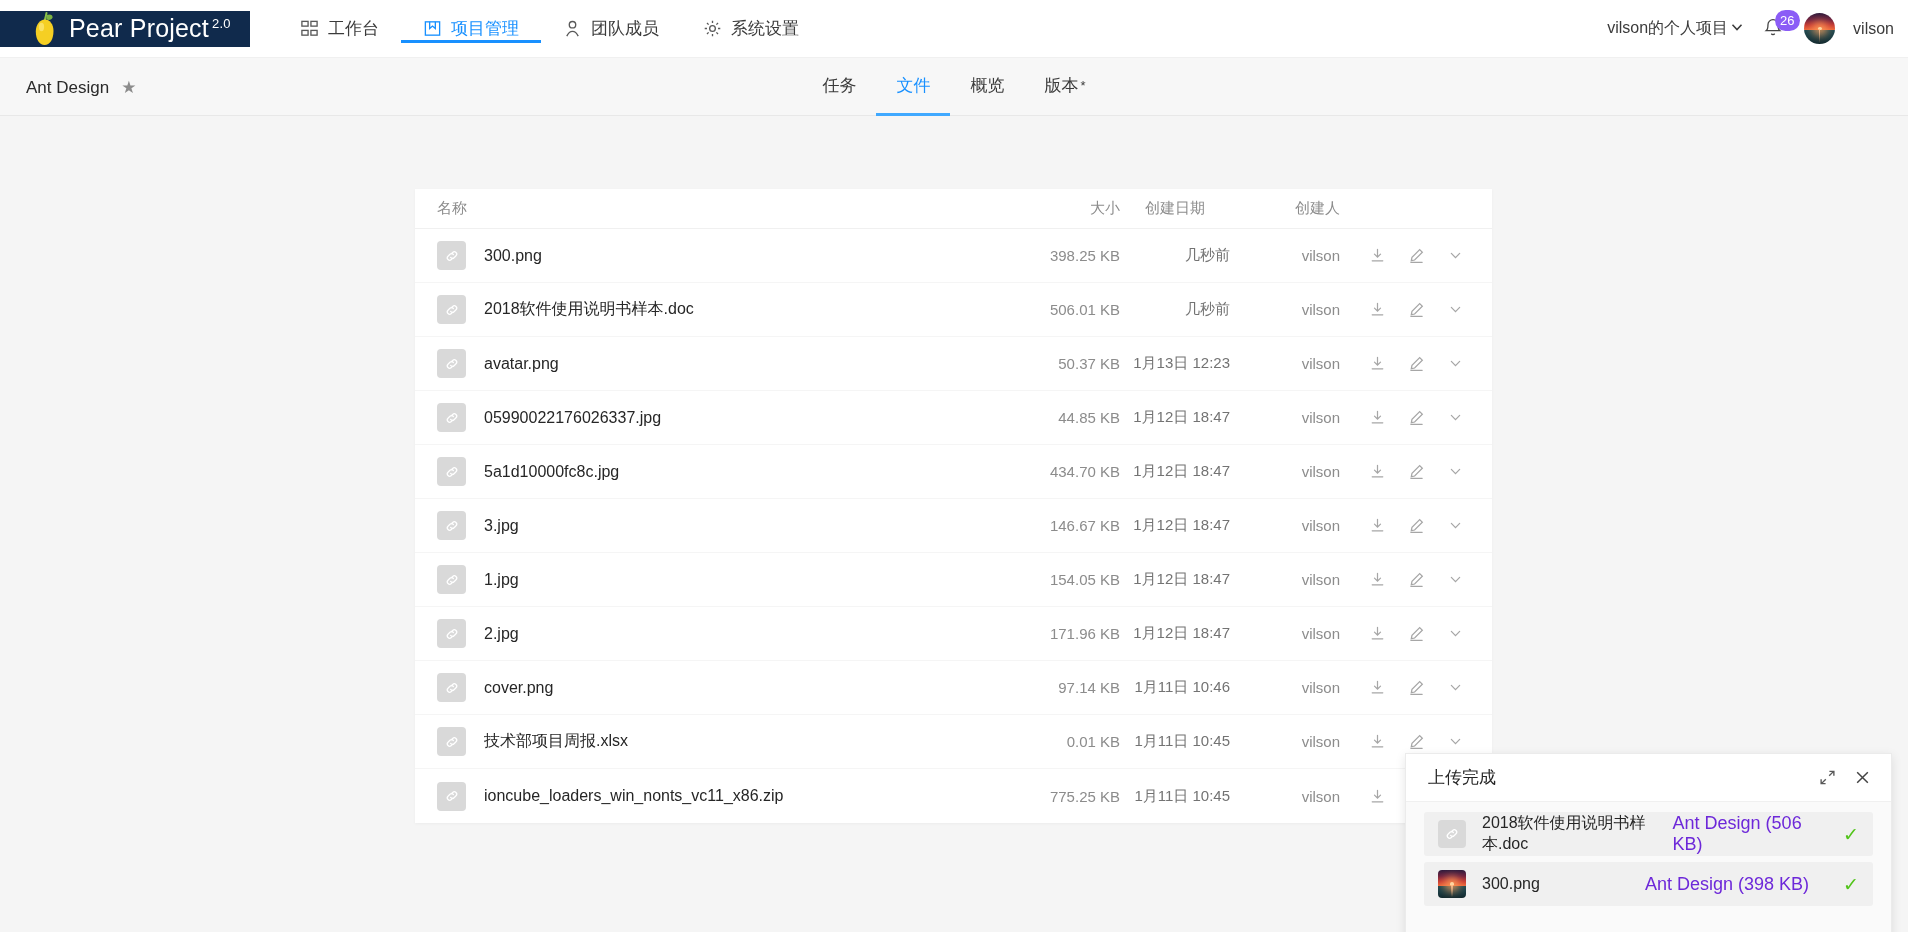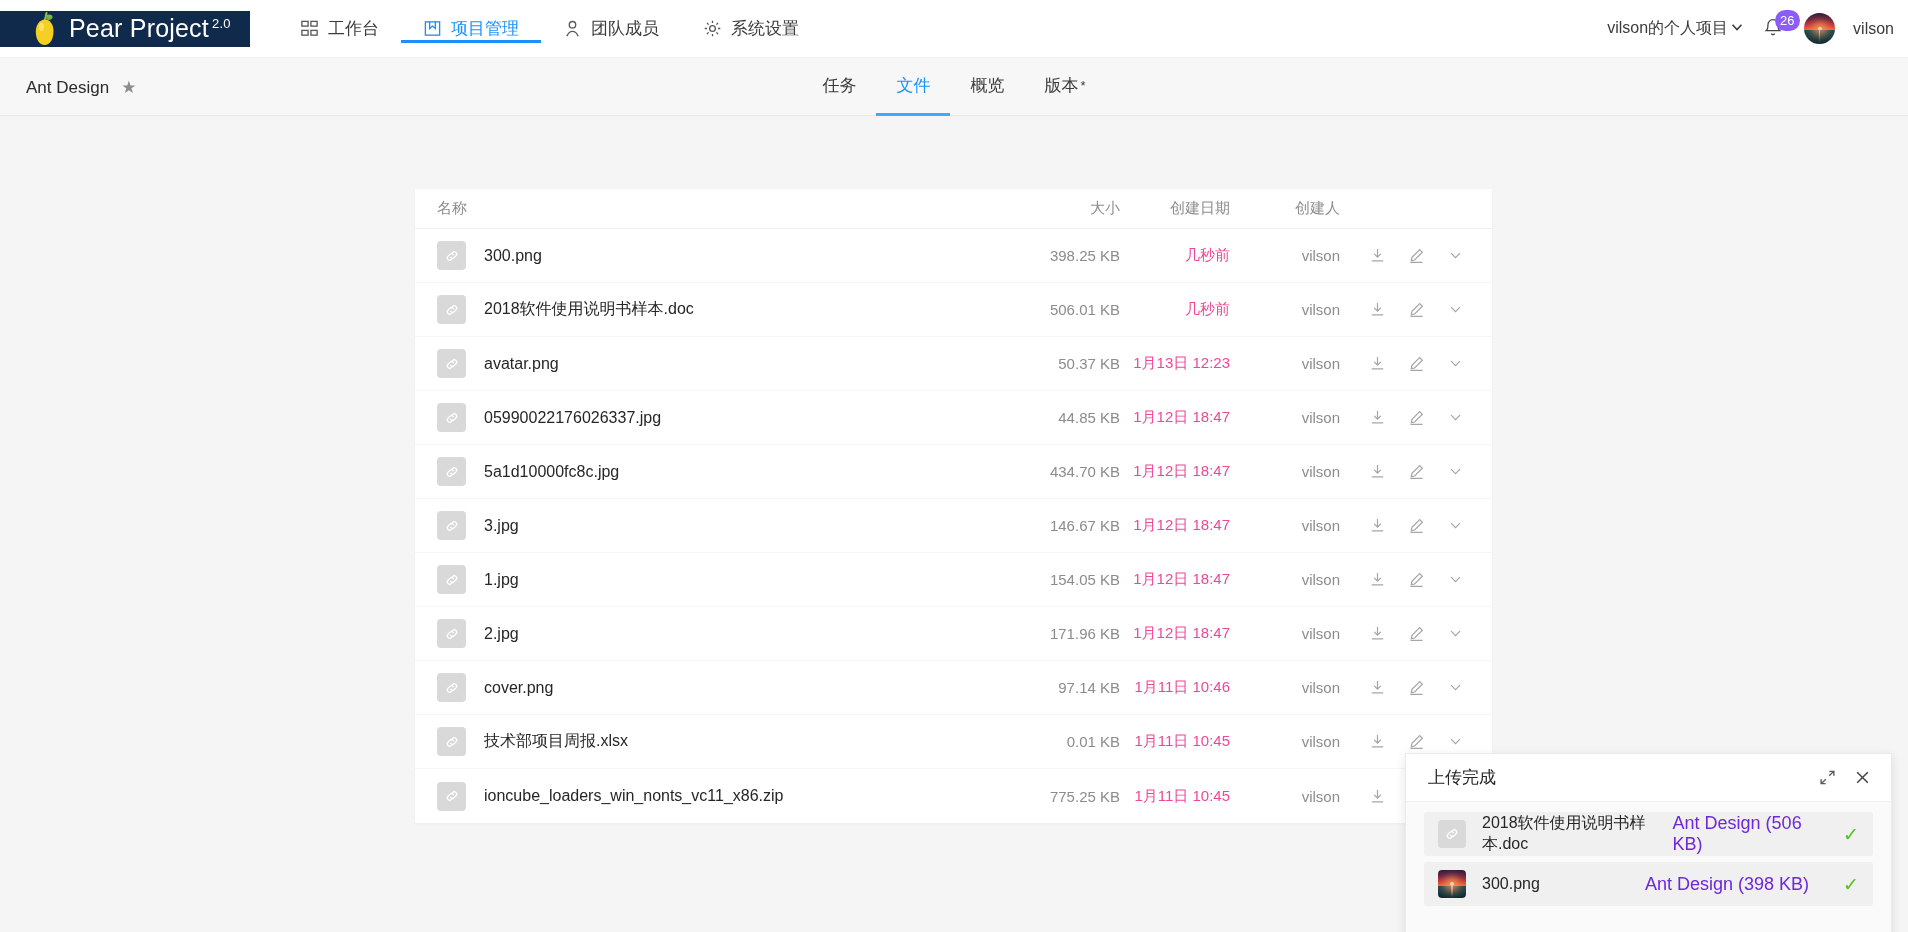--- a/index.html
+++ b/index.html
@@ -192,21 +192,21 @@
   .tbl-head {
     display: flex; align-items: center;
     height: 40px;
     padding: 0 22px;
     border-bottom: 1px solid #f0f0f0;
     color: #8c8c8c;
     font-size: 15px;
   }
   .col-name { flex: 1 1 auto; }
   .col-size { width: 120px; text-align: right; }
-  .col-date { width: 110px; text-align: right; }
+  .col-date { width: 110px; text-align: center; }
   .col-user { width: 110px; text-align: right; }
   .col-act  { width: 130px; text-align: right; }
 
   .frow {
     display: flex; align-items: center;
     height: 54px;
     padding: 0 22px;
     border-bottom: 1px solid #f5f5f5;
     font-size: 16px;
     color: #262626;
@@ -216,21 +216,21 @@
   .file-ico {
     width: 29px; height: 29px; border-radius: 4px;
     background: #d9d9d9;
     display: flex; align-items: center; justify-content: center;
     flex: none;
     color: #ffffff;
   }
   .file-ico svg { width: 16px; height: 16px; display: block; }
   .fname { color: #262626; cursor: pointer; }
   .fsize { width: 120px; text-align: right; color: #8c8c8c; font-size: 15px; }
-  .fdate { width: 110px; text-align: right; color: #ec4899; font-size: 15px; }
+  .fdate { width: 110px; text-align: right; color: #737373; font-size: 15px; }
   .fuser { width: 110px; text-align: right; color: #8c8c8c; font-size: 15px; }
   .facts {
     width: 130px; display: flex; align-items: center;
     justify-content: flex-end; gap: 22px; padding-right: 6px;
     color: #a6a6a6;
   }
   .facts .ico { width: 17px; height: 17px; display: block; cursor: pointer; }
 
   
   .uppanel {

